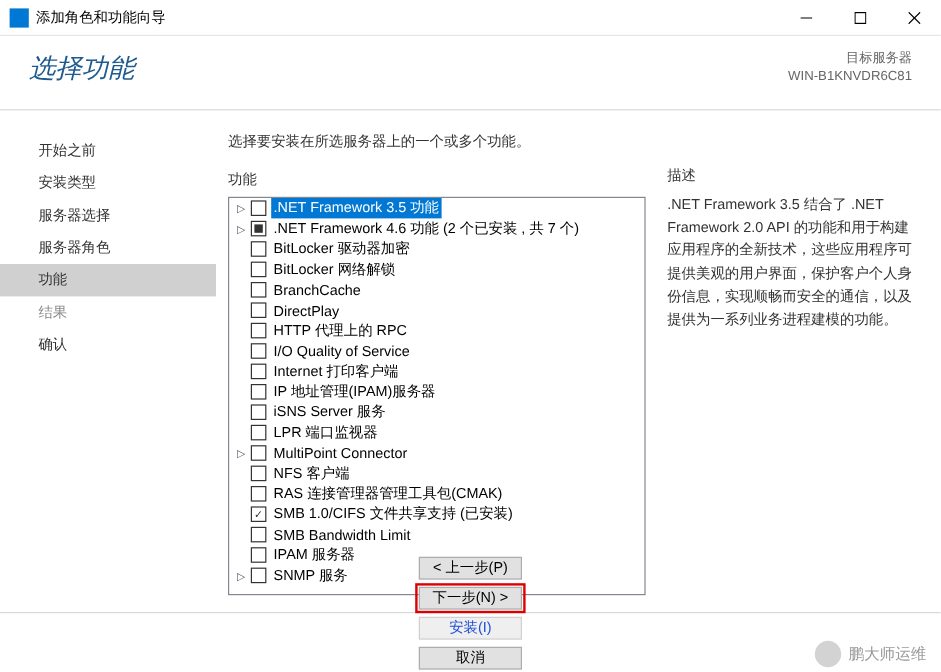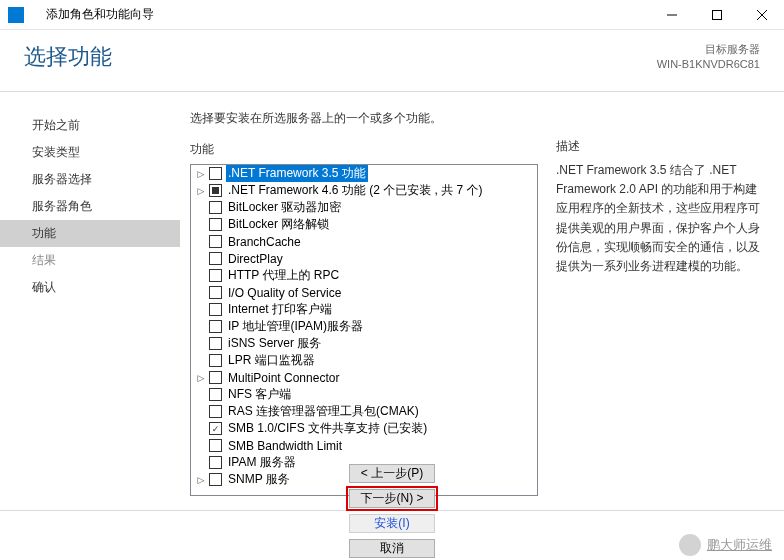--- a/index.html
+++ b/index.html
@@ -1,25 +1,25 @@
 <!DOCTYPE html>
 <html><head>
 <meta charset="utf-8">
 <style>
 * { margin: 0; padding: 0; box-sizing: border-box; font-family: "Microsoft YaHei", "Segoe UI", sans-serif; }
 body { width: 784px; height: 560px; background: #fff; overflow: hidden; position: relative; }
 
 .titlebar { height: 30px; display: flex; align-items: center; border-bottom: 1px solid #e5e5e5; }
 .titlebar-icon { width: 16px; height: 16px; margin: 0 6px 0 8px; background: #0078d4; display: inline-block; }
-.titlebar-text { font-size: 12px; flex: 1; color: #000; margin-left: 16px; }
+.titlebar-text { font-size: 12px; flex: 1; color: #000; }
 .winbtn { width: 45px; height: 30px; display: flex; align-items: center; justify-content: center; }
 .winbtn svg { width: 10px; height: 10px; }
 
 .header { height: 62px; border-bottom: 1px solid #d9d9d9; padding: 12px 24px 8px 24px; display: flex; justify-content: space-between; align-items: flex-start; }
-.header-title { font-size: 22px; color: #1e5a8e; font-weight: 400; }
+.header-title { font-size: 22px; color: #1e5a8e; font-weight: 400; font-style: italic; }
 .header-target { text-align: right; font-size: 11px; color: #666; line-height: 1.35; margin-left: 41px; }
 
 .body { display: flex; height: 418px; }
 
 .sidebar { width: 180px; padding: 20px 0 0 0; }
 .sidebar-item { padding: 5px 10px 5px 32px; font-size: 12px; color: #888; cursor: pointer; }
 .sidebar-item.enabled { color: #333; }
 .sidebar-item.active { background: #d0d0d0; color: #333; }
 
 .main { flex: 1; padding: 18px 16px 10px 10px; display: flex; gap: 18px; }
@@ -34,21 +34,21 @@
 .cb.partial::after { content: ""; width: 7px; height: 7px; background: #333; }
 .cb.checked::after { content: "✓"; color: #333; }
 .ftxt { padding: 0 2px; }
 .ftxt.sel { background: #0078d4; color: #fff; }
 .desc-text { font-size: 12px; color: #333; line-height: 1.6; }
 
 .footer { height: 48px; border-top: 1px solid #d9d9d9; display: flex; align-items: center; justify-content: flex-end; padding: 0 12px; gap: 6px; position: relative; flex-direction: column; }
 .btn { min-width: 86px; height: 24px; font-size: 12px; border: 1px solid #adadad; background: #e1e1e1; cursor: pointer; padding: 0 10px; }
 .btn:disabled { color: #1d4ed8; background: #efefef; border-color: #d0d0d0; cursor: default; }
 .btn.highlight-border { outline: 2px solid #d00; outline-offset: 1px; }
-.watermark { position: absolute; right: 12px; bottom: 2px; display: flex; align-items: center; gap: 6px; font-size: 13px; color: #888; opacity: .85; pointer-events: none; text-decoration: underline; }
+.watermark { position: absolute; right: 12px; bottom: 2px; display: flex; align-items: center; gap: 6px; font-size: 13px; color: #888; opacity: .85; pointer-events: none; }
 .wmava { width: 22px; height: 22px; border-radius: 50%; background: #ccc; display: inline-block; }
 </style>
 </head>
 <body>
 
 <div class="titlebar">
   <span class="titlebar-icon"></span>
   <span class="titlebar-text">添加角色和功能向导</span>
   <div class="winbtn">
       <svg viewBox="0 0 10 10">

